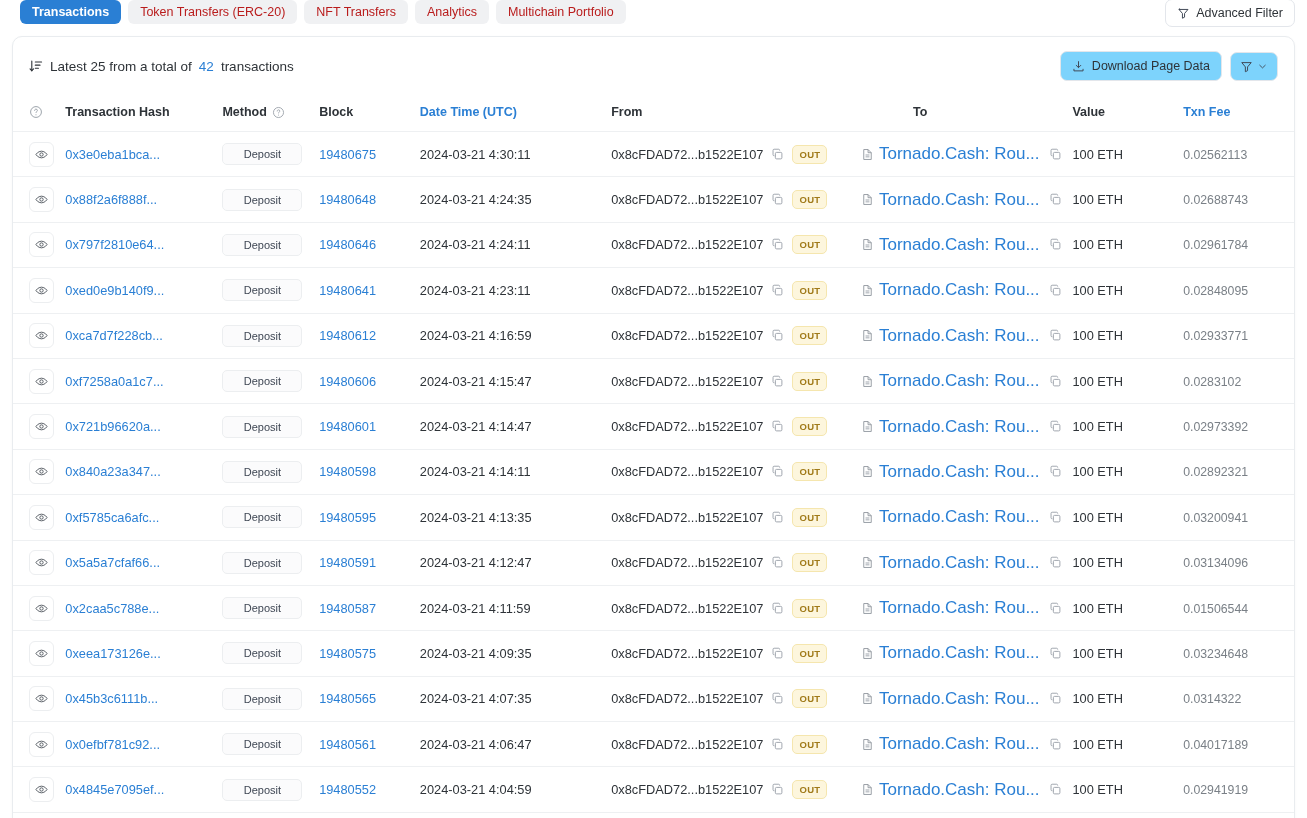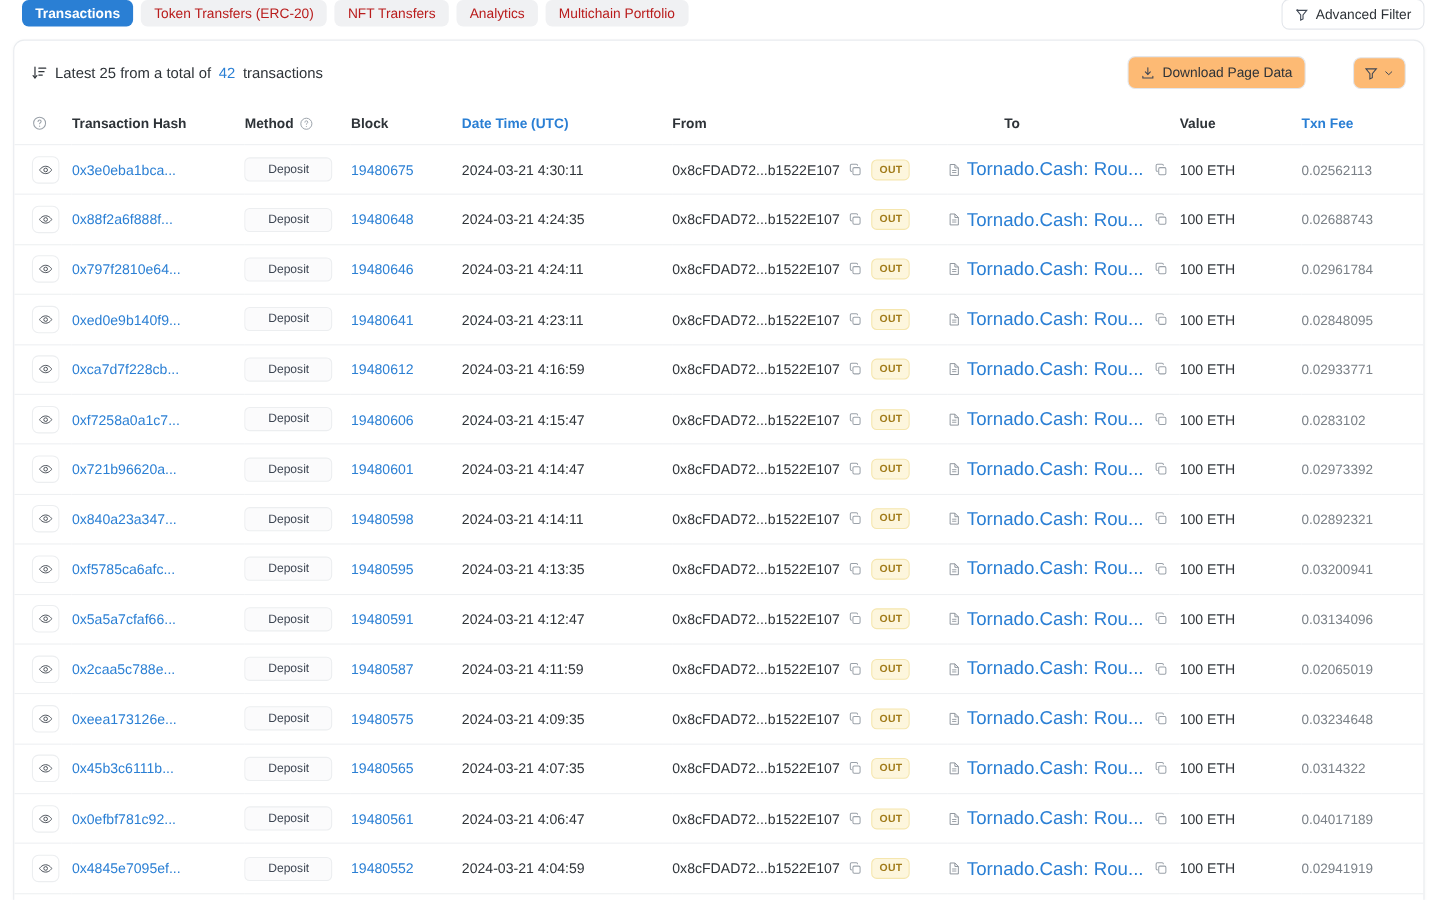--- a/index.html
+++ b/index.html
@@ -86,27 +86,26 @@
     display: flex;
     align-items: center;
     gap: 8px;
   }
   .btn {
     display: flex;
     align-items: center;
     gap: 7px;
     font-size: 12.5px;
     color: #2e3338;
-    background: #fdba74;
+    background: #7dd3fc;
     border: 1px solid #e3e6eb;
     border-radius: 7px;
     padding: 7px 11px;
     cursor: pointer;
     white-space: nowrap;
-    margin-left: 35px;
   }
   .btn.icononly { padding: 7px 9px; gap: 4px; }
 
   
   table { width: 100%; border-collapse: collapse; table-layout: fixed; }
   thead th {
     font-size: 12.5px;
     font-weight: 700;
     color: #2e3338;
     text-align: left;
@@ -784,21 +783,21 @@
                 <span class="tolbl">Tornado.Cash: Rou...</span>
                 <span class="copy" style="margin-left:4px;">
                   <svg width="13" height="13" viewBox="0 0 16 16" fill="none" stroke="#9aa1a9" stroke-width="1.15">
                     <rect x="5.4" y="5.4" width="8" height="8" rx="1.4"></rect>
                     <path d="M10.6 3.3V2.9a1.4 1.4 0 00-1.4-1.4H3.9A1.4 1.4 0 002.5 2.9v5.3a1.4 1.4 0 001.4 1.4h.4"></path>
                   </svg>
                 </span>
               </div>
             </td>
             <td class="c-val"><span class="val">100 ETH</span></td>
-            <td class="c-fee"><span class="fee">0.02065019</span></td>
+            <td class="c-fee"><span class="fee">0.01506544</span></td>
           </tr>
           <tr>
             <td class="c-eye">
               <div class="eyebtn">
                 <svg width="13" height="13" viewBox="0 0 16 16" fill="none" stroke="#4a5159" stroke-width="1.1">
                   <path d="M1.2 8S3.6 3.9 8 3.9 14.8 8 14.8 8 12.4 12.1 8 12.1 1.2 8 1.2 8z"></path>
                   <circle cx="8" cy="8" r="2.05"></circle>
                 </svg>
               </div>
             </td>

